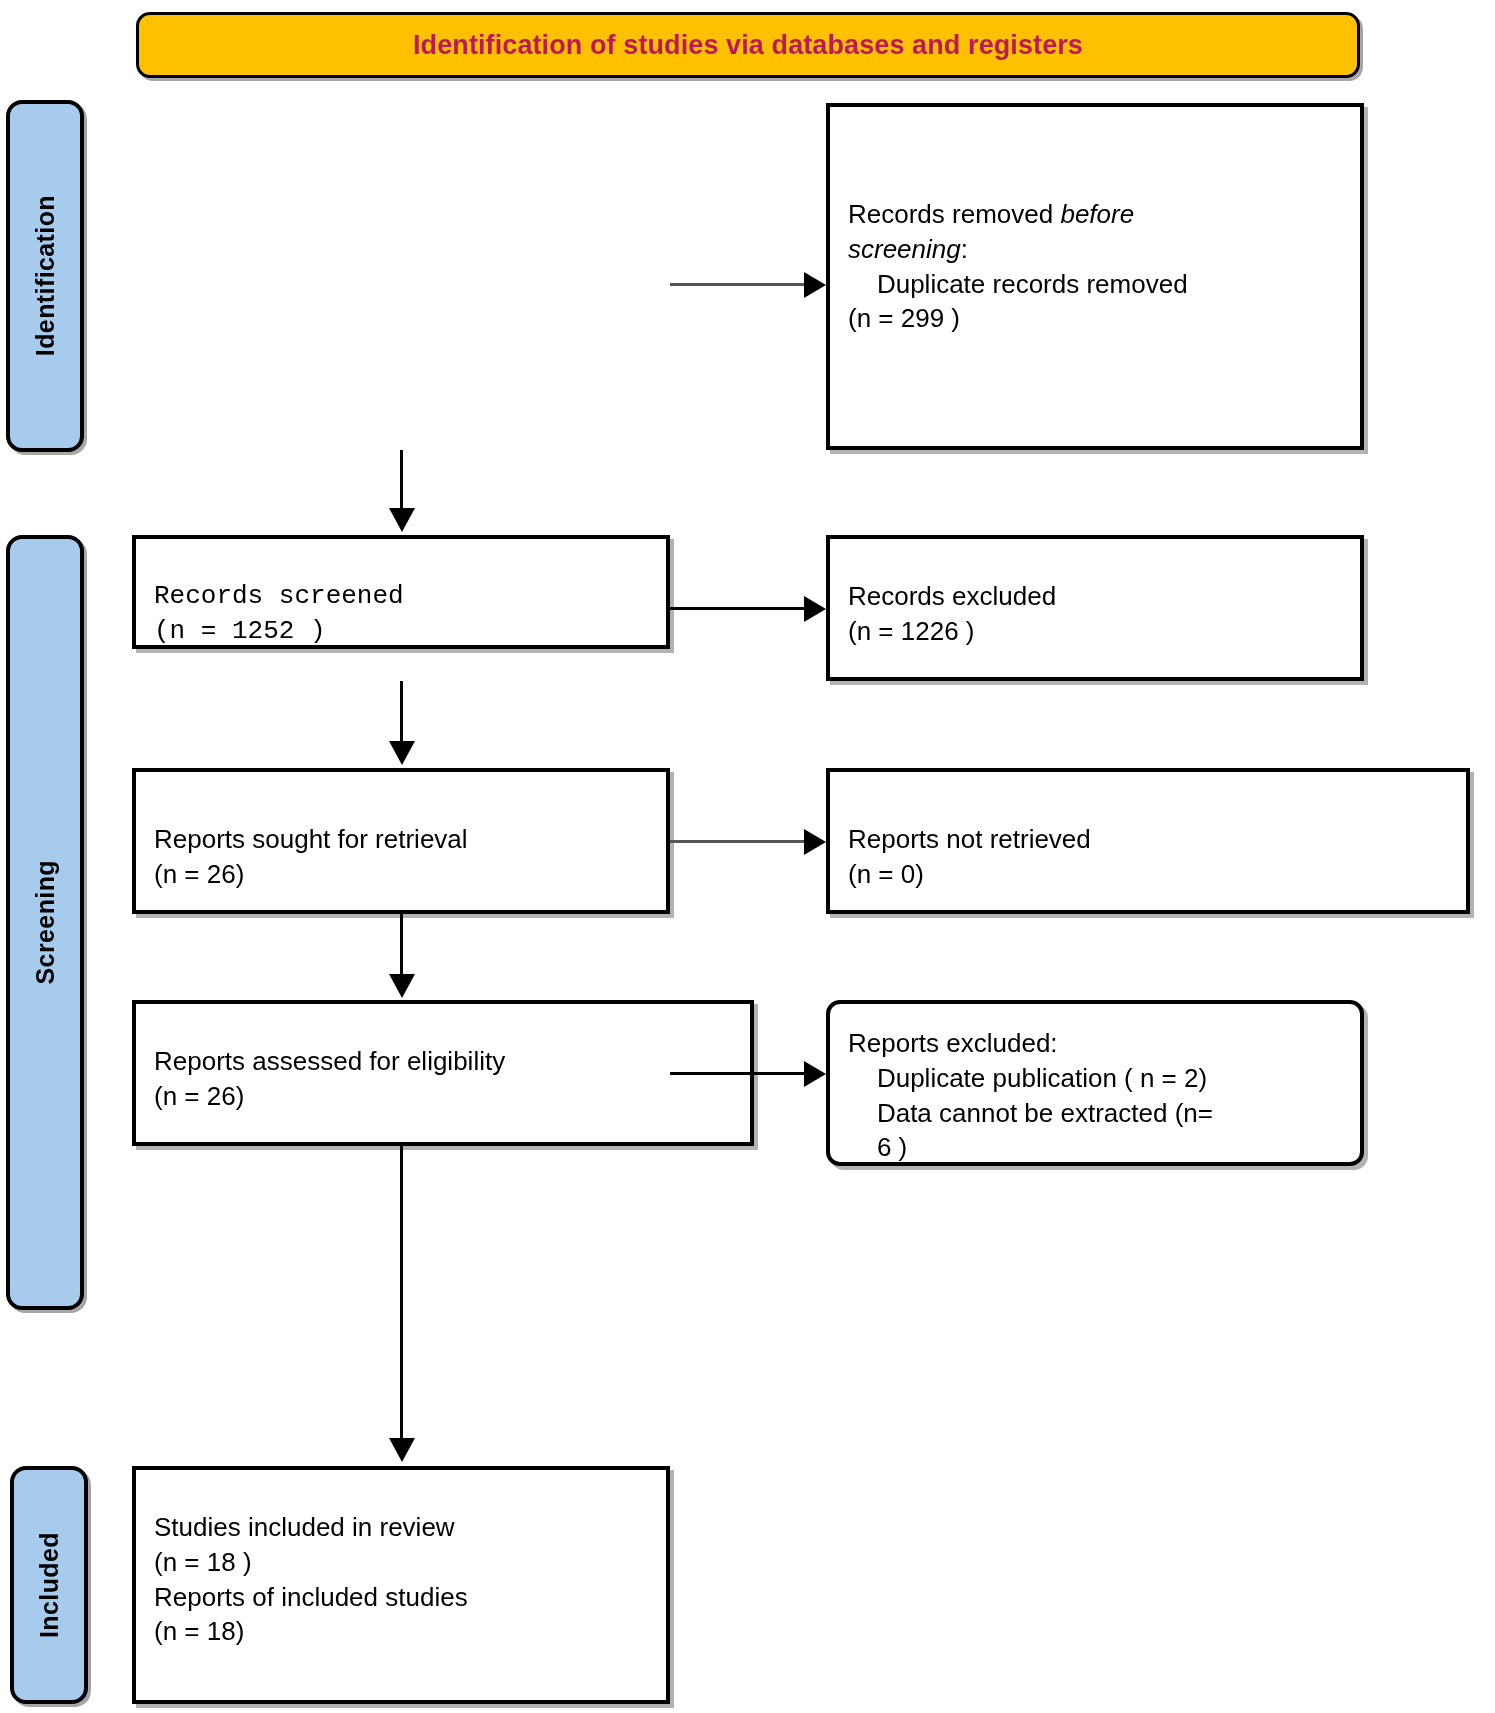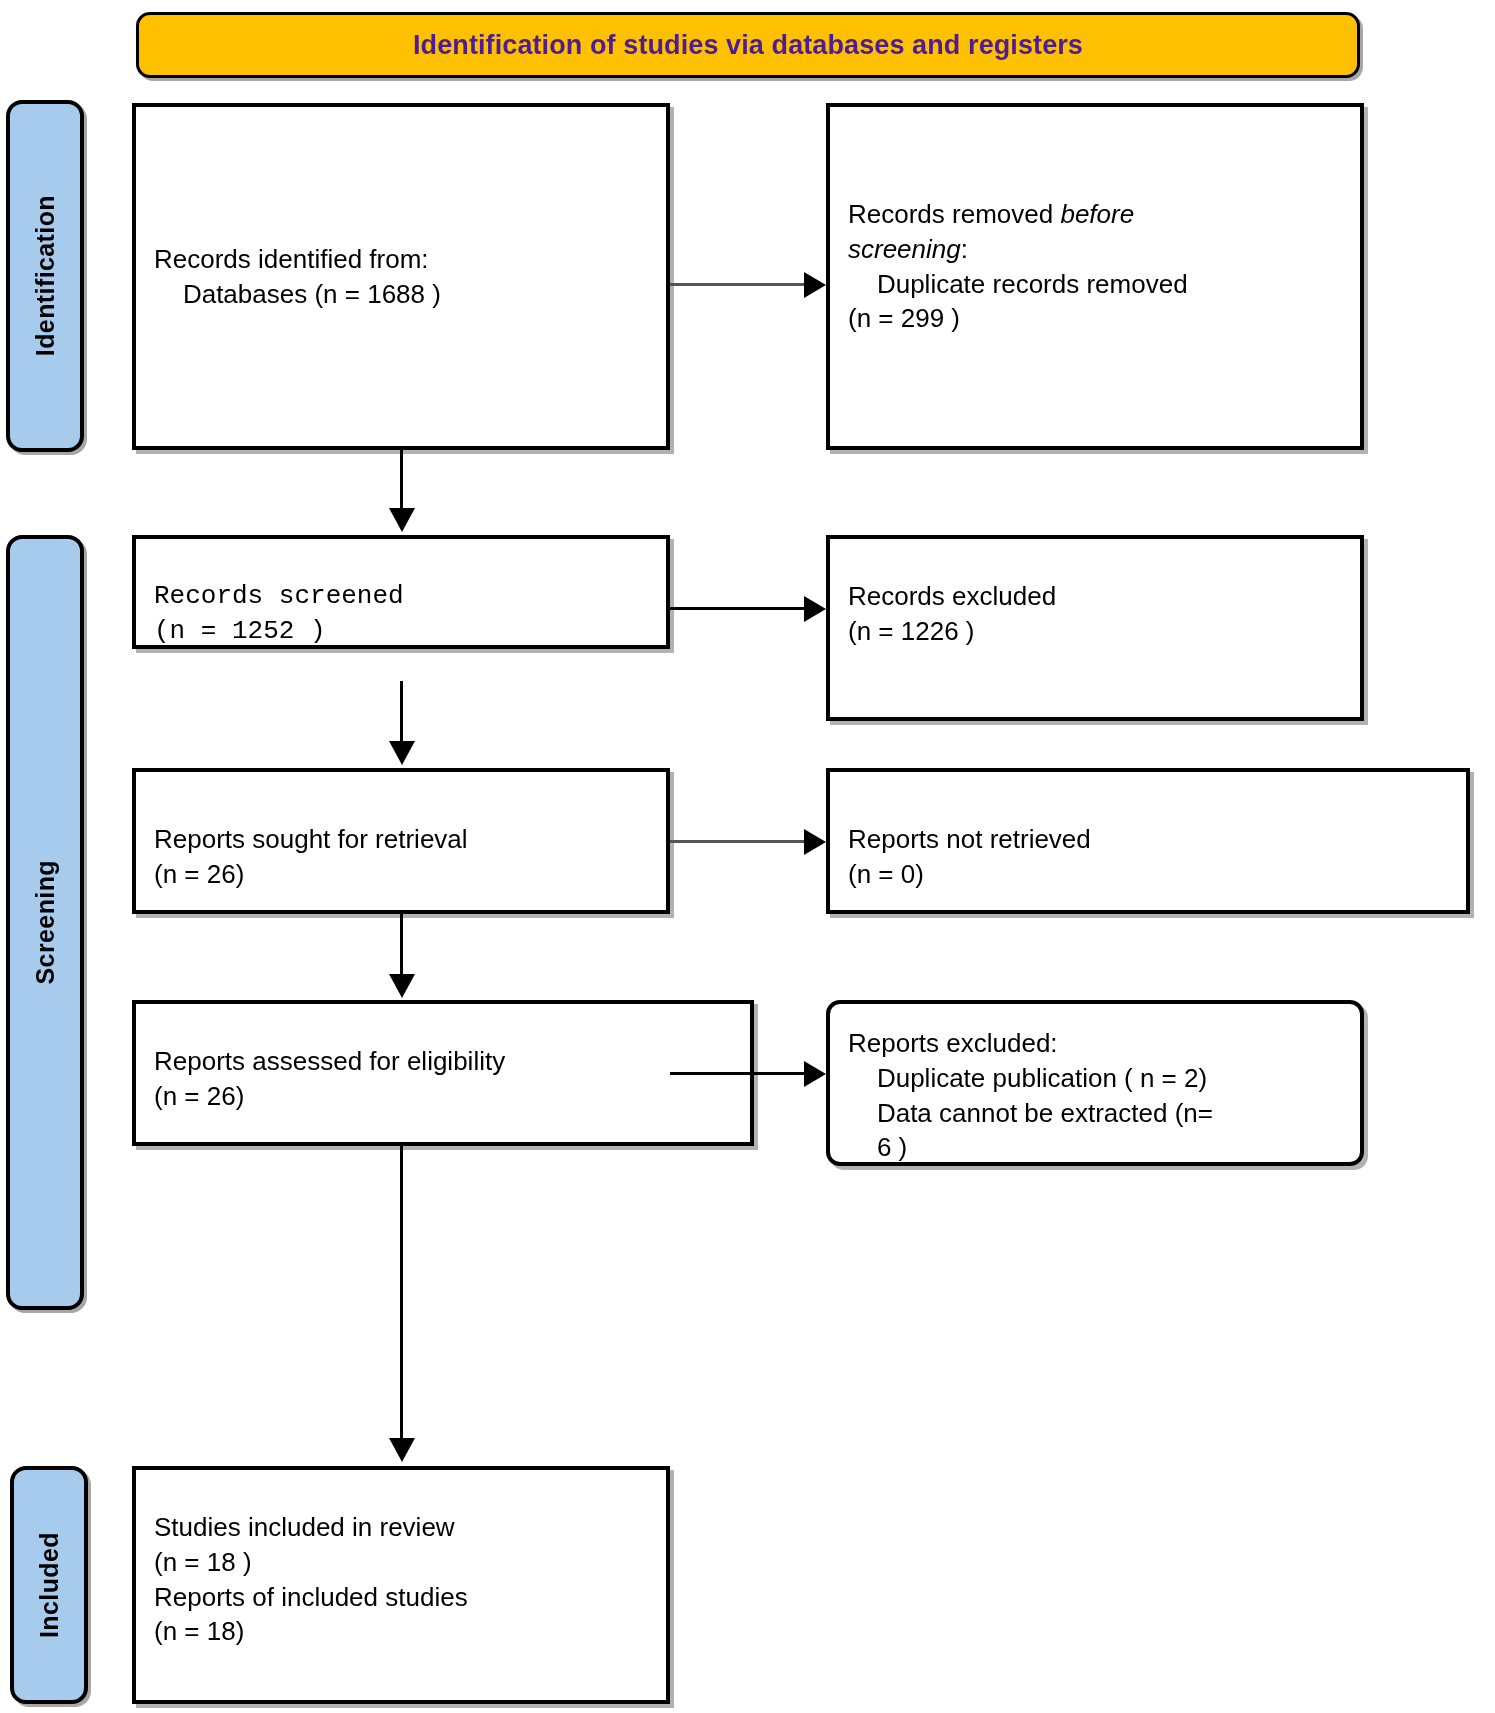--- a/index.html
+++ b/index.html
@@ -31,21 +31,21 @@
     border-radius: 14px;
     box-sizing: border-box;
     display: flex;
     align-items: center;
     justify-content: center;
     box-shadow: 3px 3px 0 rgba(0,0,0,0.35);
   }
   .banner-text {
     font-size: 27px;
     font-weight: bold;
-    color: #4c1d95;
+    color: #be185d;
     letter-spacing: 0.1px;
     text-align: center;
   }
 
   
   .phase {
     position: absolute;
     background: #A7CBEC;
     border: 4px solid #000000;
     border-radius: 16px;
@@ -81,21 +81,21 @@
     font-size: 26px;
     line-height: 1.34;
     color: #000000;
     white-space: pre-wrap;
   }
   .box-text em { font-style: italic; }
 
   #box-identified       { left: 132px; top: 103px;  width: 538px; height: 347px; display:flex; align-items:center; }
   #box-removed          { left: 826px; top: 103px;  width: 538px; height: 347px; }
   #box-screened         { left: 132px; top: 535px;  width: 538px; height: 114px; font-family: Liberation Mono, monospace; }
-  #box-excluded         { left: 826px; top: 535px;  width: 538px; height: 186px; }
+  #box-excluded         { left: 826px; top: 535px;  width: 538px; height: 146px; }
   #box-sought           { left: 132px; top: 768px;  width: 538px; height: 146px; }
   #box-notretrieved     { left: 826px; top: 768px;  width: 644px; height: 146px; }
   #box-assessed         { left: 132px; top: 1000px; width: 622px; height: 146px; }
   #box-reportsexcluded  { left: 826px; top: 1000px; width: 538px; height: 166px; border-radius: 14px; }
   #box-included         { left: 132px; top: 1466px; width: 538px; height: 238px; }
 
   #box-removed .box-text      { padding-top: 76px; }
   #box-notretrieved .box-text { padding-top: 36px; }
   #box-excluded .box-text     { padding-top: 26px; }
   #box-screened .box-text     { padding-top: 26px; }
@@ -143,24 +143,20 @@
   <div class="phase" id="phase-identification">
     <span class="phase-label">Identification</span>
   </div>
   <div class="phase" id="phase-screening">
     <span class="phase-label">Screening</span>
   </div>
   <div class="phase" id="phase-included">
     <span class="phase-label">Included</span>
   </div>
 
-  <div class="box" id="box-identified">
-    <div class="box-text"><span>Records identified from:</span>
-<span>    Databases (n = 1688 )</span></div>
-  </div>
 
   <div class="box" id="box-removed">
     <div class="box-text"><span>Records removed </span><em>before</em>
 <em>screening</em><span>:</span>
 <span>    Duplicate records removed</span>
 <span>(n = 299 )</span></div>
   </div>
 
   <div class="box" id="box-screened">
     <div class="box-text"><span>Records screened</span>

